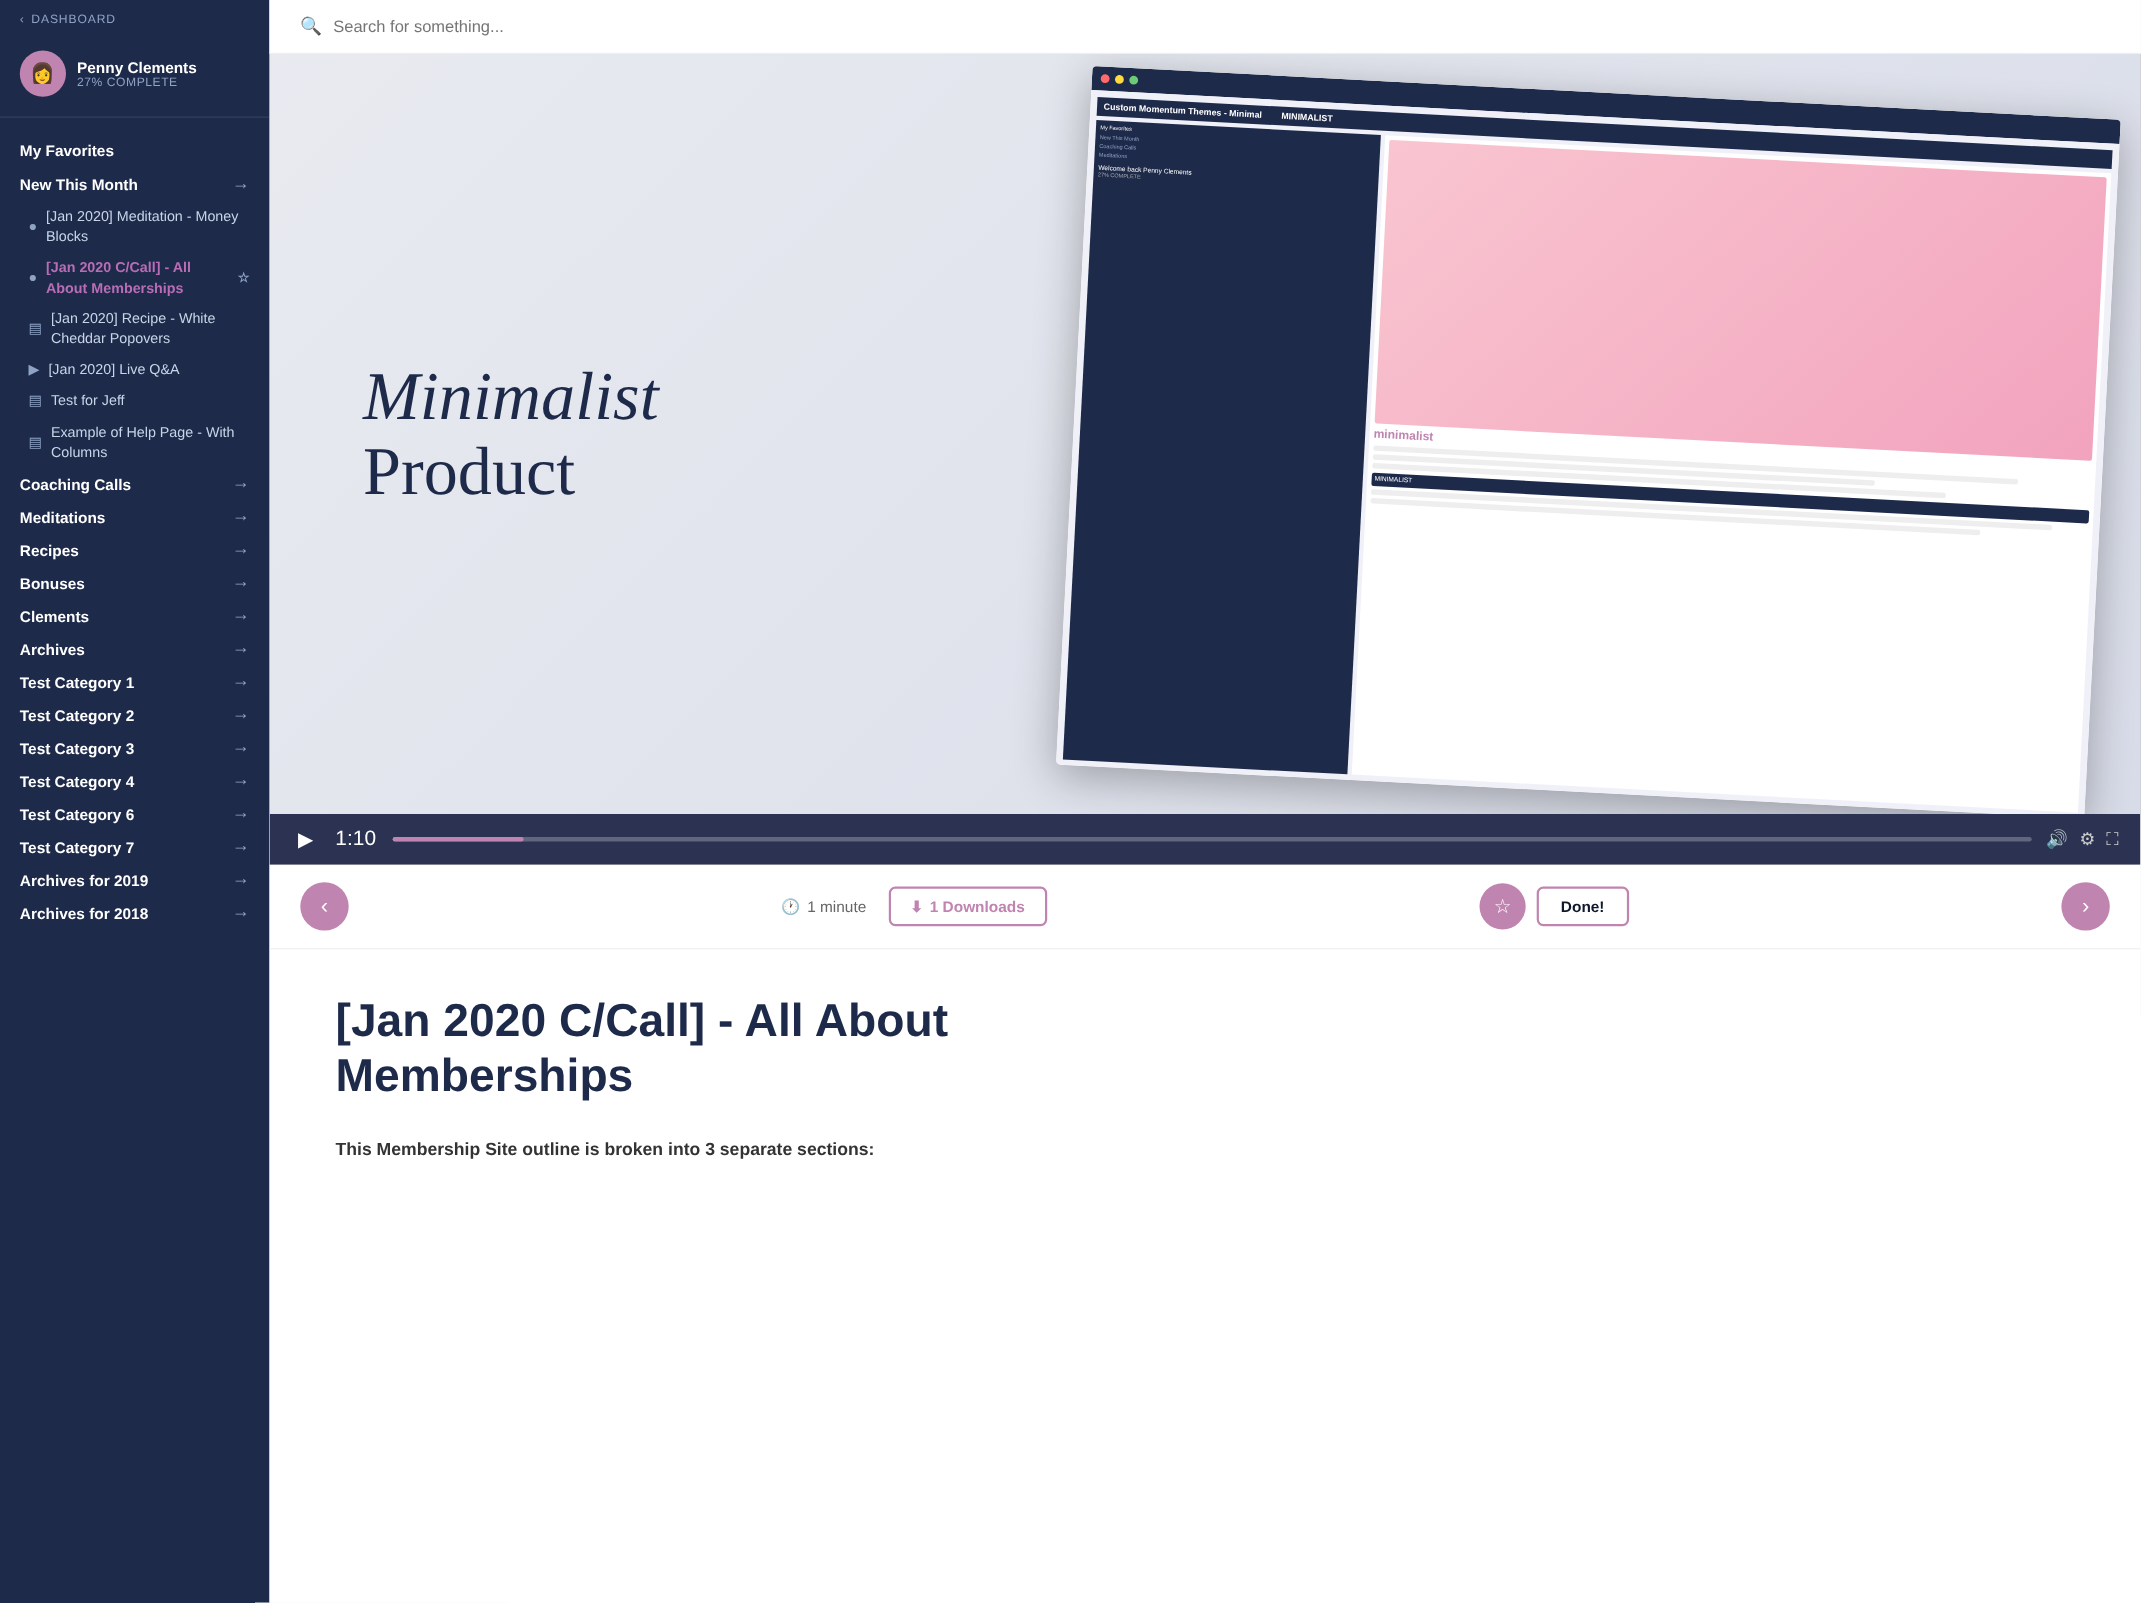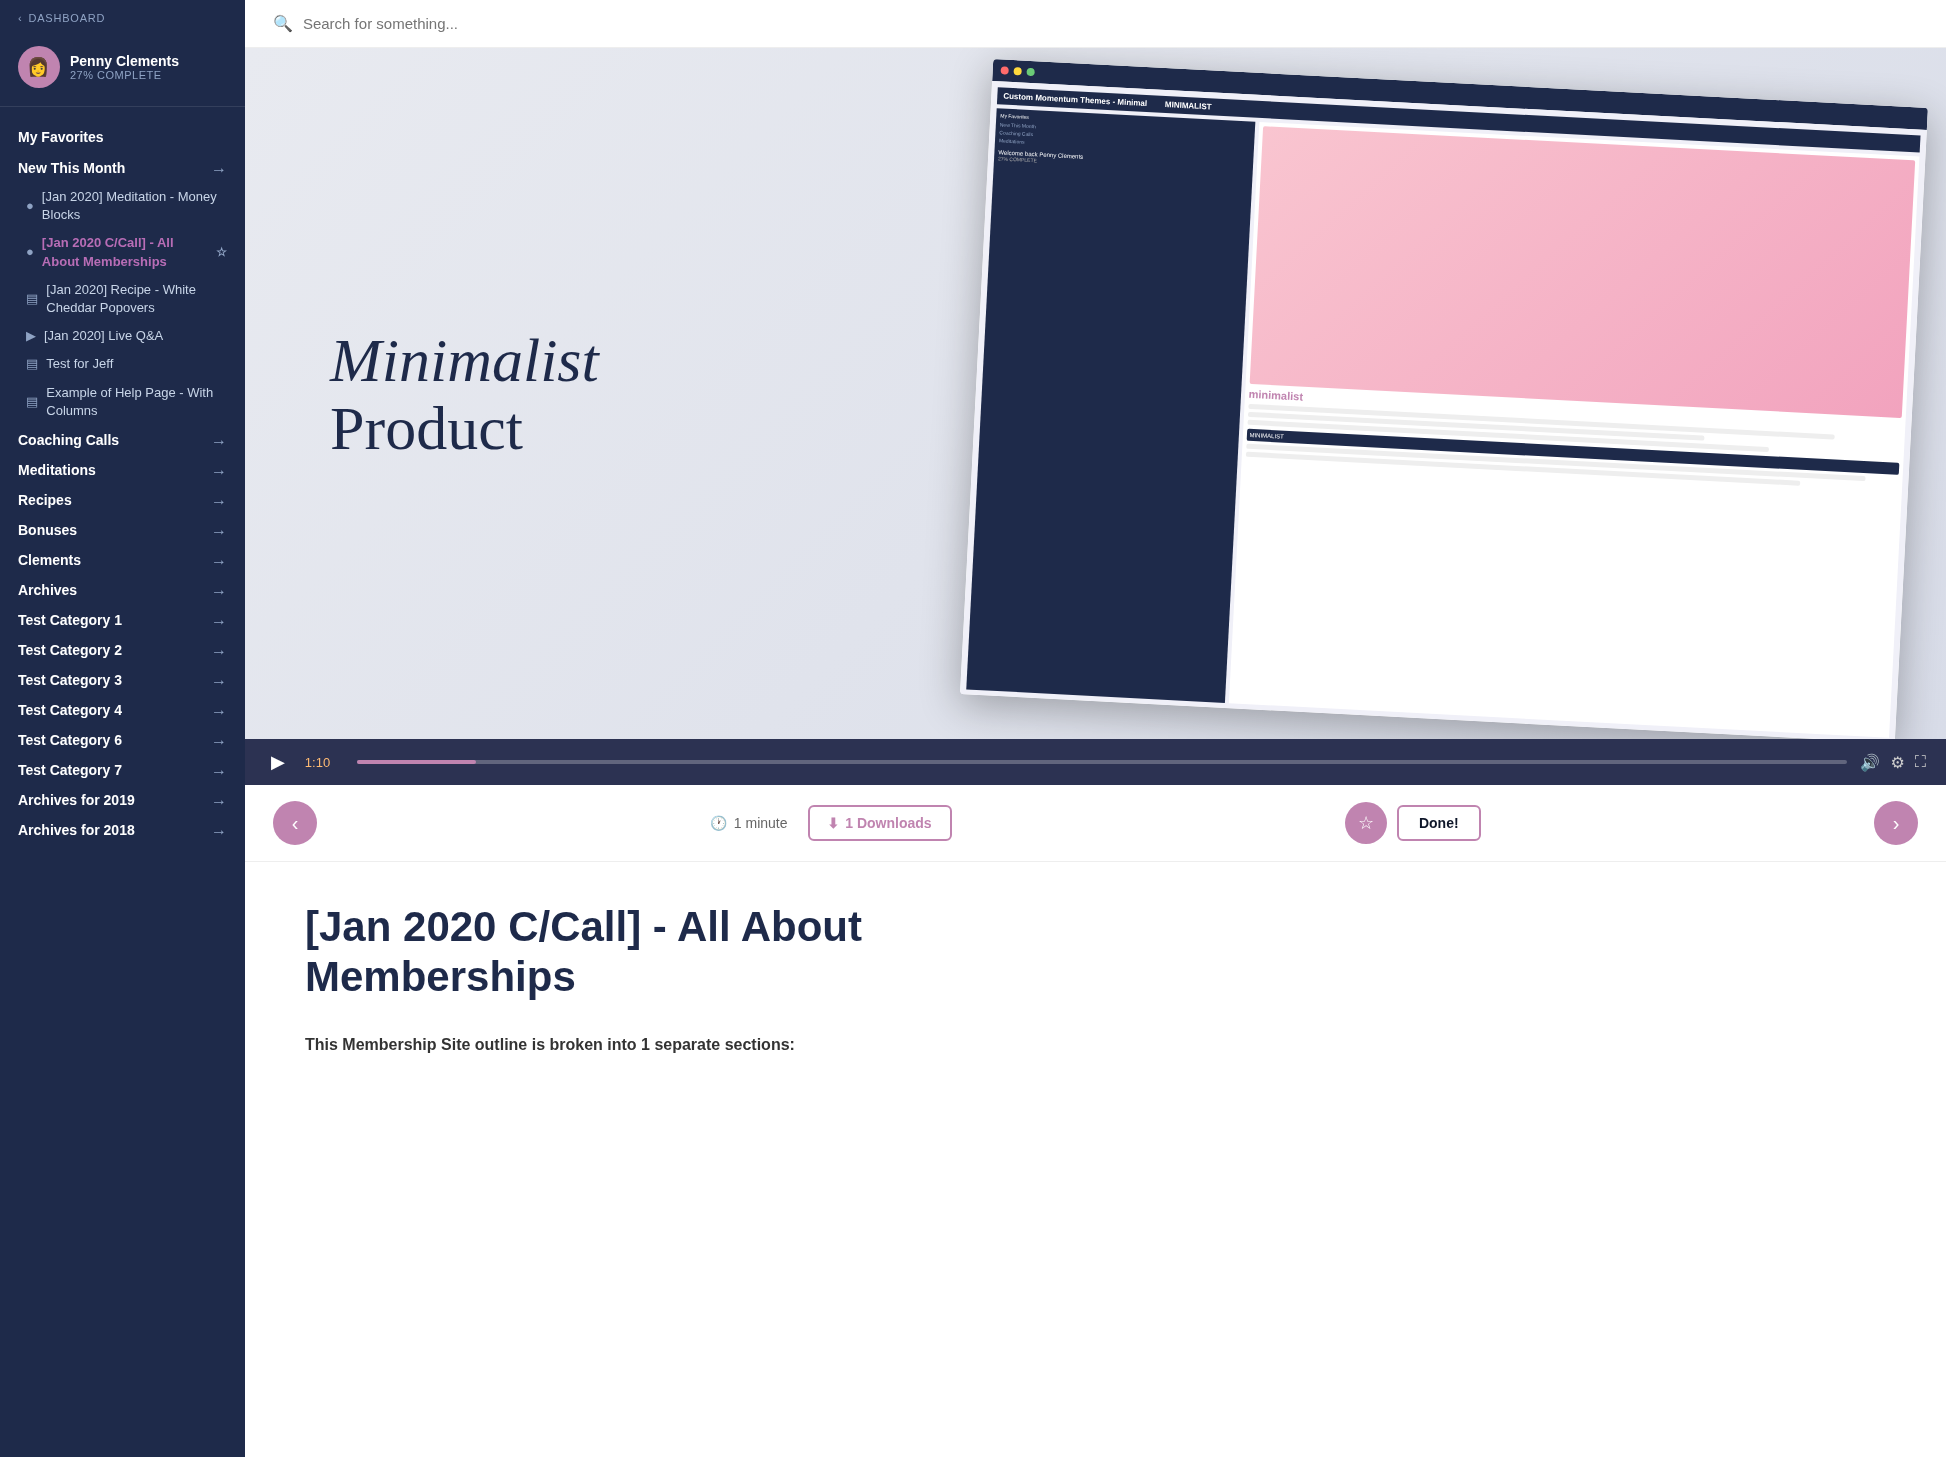--- a/index.html
+++ b/index.html
@@ -254,21 +254,21 @@
 
     
     .video-controls {
       background: #2c3252;
       padding: 10px 20px;
       display: flex;
       align-items: center;
       gap: 14px;
     }
     .ctrl-btn { background: none; border: none; color: #fff; cursor: pointer; font-size: 18px; padding: 2px 6px; }
-    .time-display { color: #fdba74; font-size: 13px; min-width: 38px; }
+    .time-display { color: #ffffff; font-size: 19px; min-width: 38px; }
     .progress-bar-wrap { flex: 1; height: 4px; background: rgba(255,255,255,0.25); border-radius: 2px; cursor: pointer; }
     .progress-bar-fill { height: 100%; width: 8%; background: #c084b0; border-radius: 2px; }
     .ctrl-right { display: flex; align-items: center; gap: 10px; }
     .ctrl-icon { color: #ccc; font-size: 16px; cursor: pointer; }
 
     
     .action-bar {
       padding: 16px 28px;
       display: flex;
       align-items: center;
@@ -530,16 +530,16 @@
         <span>☆</span>
       </button>
       <button class="done-btn">Done!</button>
     </div>
     <button class="nav-next-btn">›</button>
   </div>
 
   <div class="content-area">
     <h1 class="content-title">[Jan 2020 C/Call] - All About Memberships</h1>
     <div class="content-body">
-      <p><strong>This Membership Site outline is broken into 1 separate sections:</strong></p>
+      <p><strong>This Membership Site outline is broken into 3 separate sections:</strong></p>
     </div>
   </div>
 </div>
 
 </body></html>

